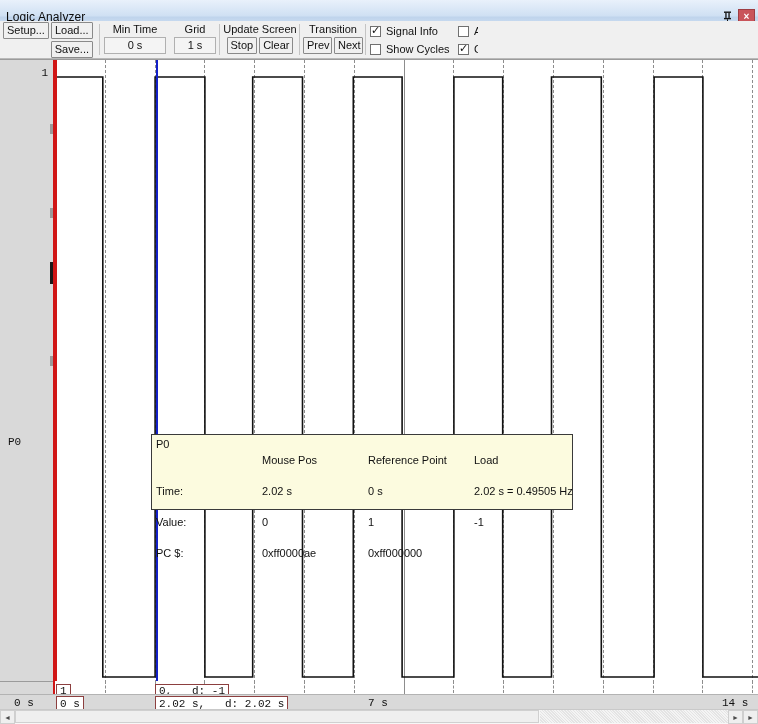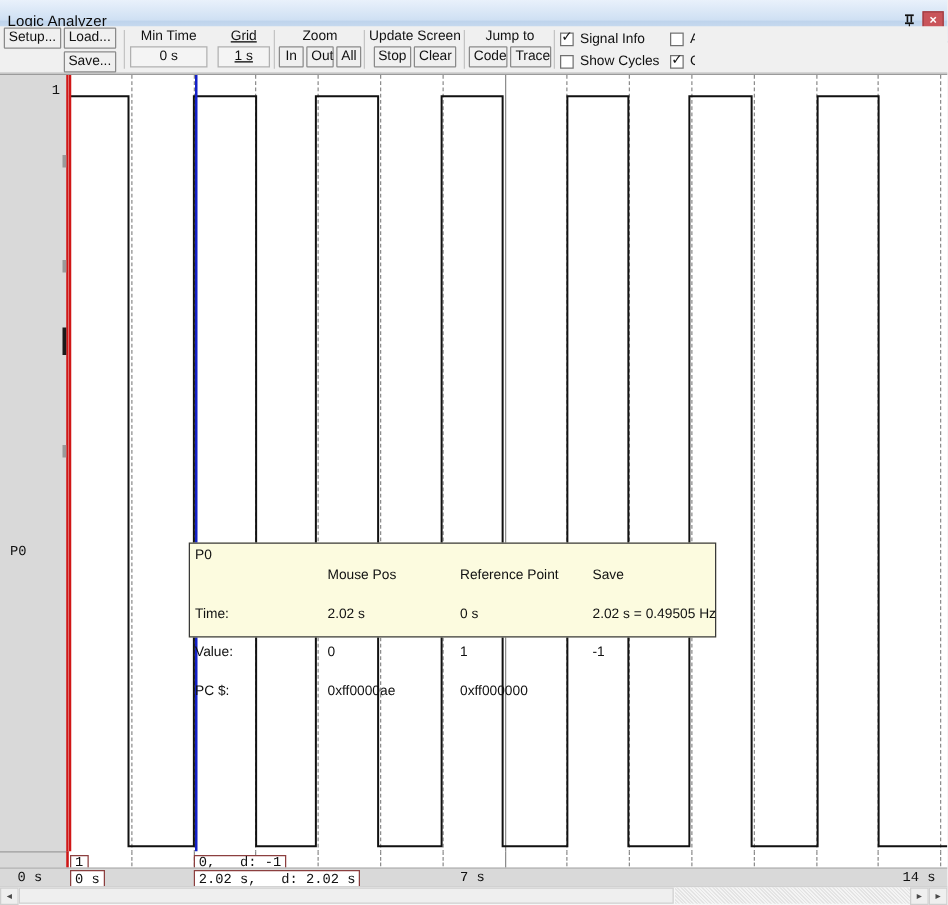--- a/index.html
+++ b/index.html
@@ -273,53 +273,45 @@
     </div>
 
     <div class="tgroup" style="width:70px;">
       <div class="glabel">Min Time</div>
       <div class="grow">
         <div class="field" style="width:62px;">0 s</div>
       </div>
     </div>
 
 
-    <div class="tgroup sep" style="width:50px;text-decoration:underline;">
+    <div class="tgroup sep" style="width:50px;">
       <div class="glabel">Grid</div>
       <div class="grow">
         <div class="field" style="width:42px;">1 s</div>
       </div>
     </div>
 
-    <div class="tgroup sep" style="width:72px;">
-      <div class="glabel">Zoom</div>
-      <div class="grow">
-        <div class="btn">In</div>
-        <div class="btn">Out</div>
-        <div class="btn">All</div>
-      </div>
-    </div>
 
 
     <div class="tgroup sep" style="width:80px;">
       <div class="glabel">Update Screen</div>
       <div class="grow">
         <div class="btn">Stop</div>
         <div class="btn">Clear</div>
       </div>
     </div>
 
-
-    <div class="tgroup sep" style="width:72px;">
-      <div class="glabel">Jump to</div>
+    <div class="tgroup sep" style="width:66px;">
+      <div class="glabel">Transition</div>
       <div class="grow">
-        <div class="btn">Code</div>
-        <div class="btn">Trace</div>
-      </div>
-    </div>
+        <div class="btn">Prev</div>
+        <div class="btn">Next</div>
+      </div>
+    </div>
+
 
     <div class="chkgroup" style="width:88px;">
       <div class="chkrow">
         <span class="chk on"></span>
         <span class="chklabel">Signal Info</span>
       </div>
       <div class="chkrow">
         <span class="chk"></span>
         <span class="chklabel">Show Cycles</span>
       </div>
@@ -378,21 +370,21 @@
           <div class="cursor-blue" style="left: 101px;"></div>
         </div>
     </div>
 
     <div class="tooltip">
       <div class="tt-title">P0</div>
       <div class="tt-grid">
         <div></div>
         <div>Mouse Pos</div>
         <div>Reference Point</div>
-        <div>Save</div>
+        <div>Load</div>
 
         <div>Time:</div>
         <div>2.02 s</div>
         <div>0 s</div>
         <div>2.02 s = 0.49505 Hz</div>
 
         <div>Value:</div>
         <div>0</div>
         <div>1</div>
         <div>-1</div>

